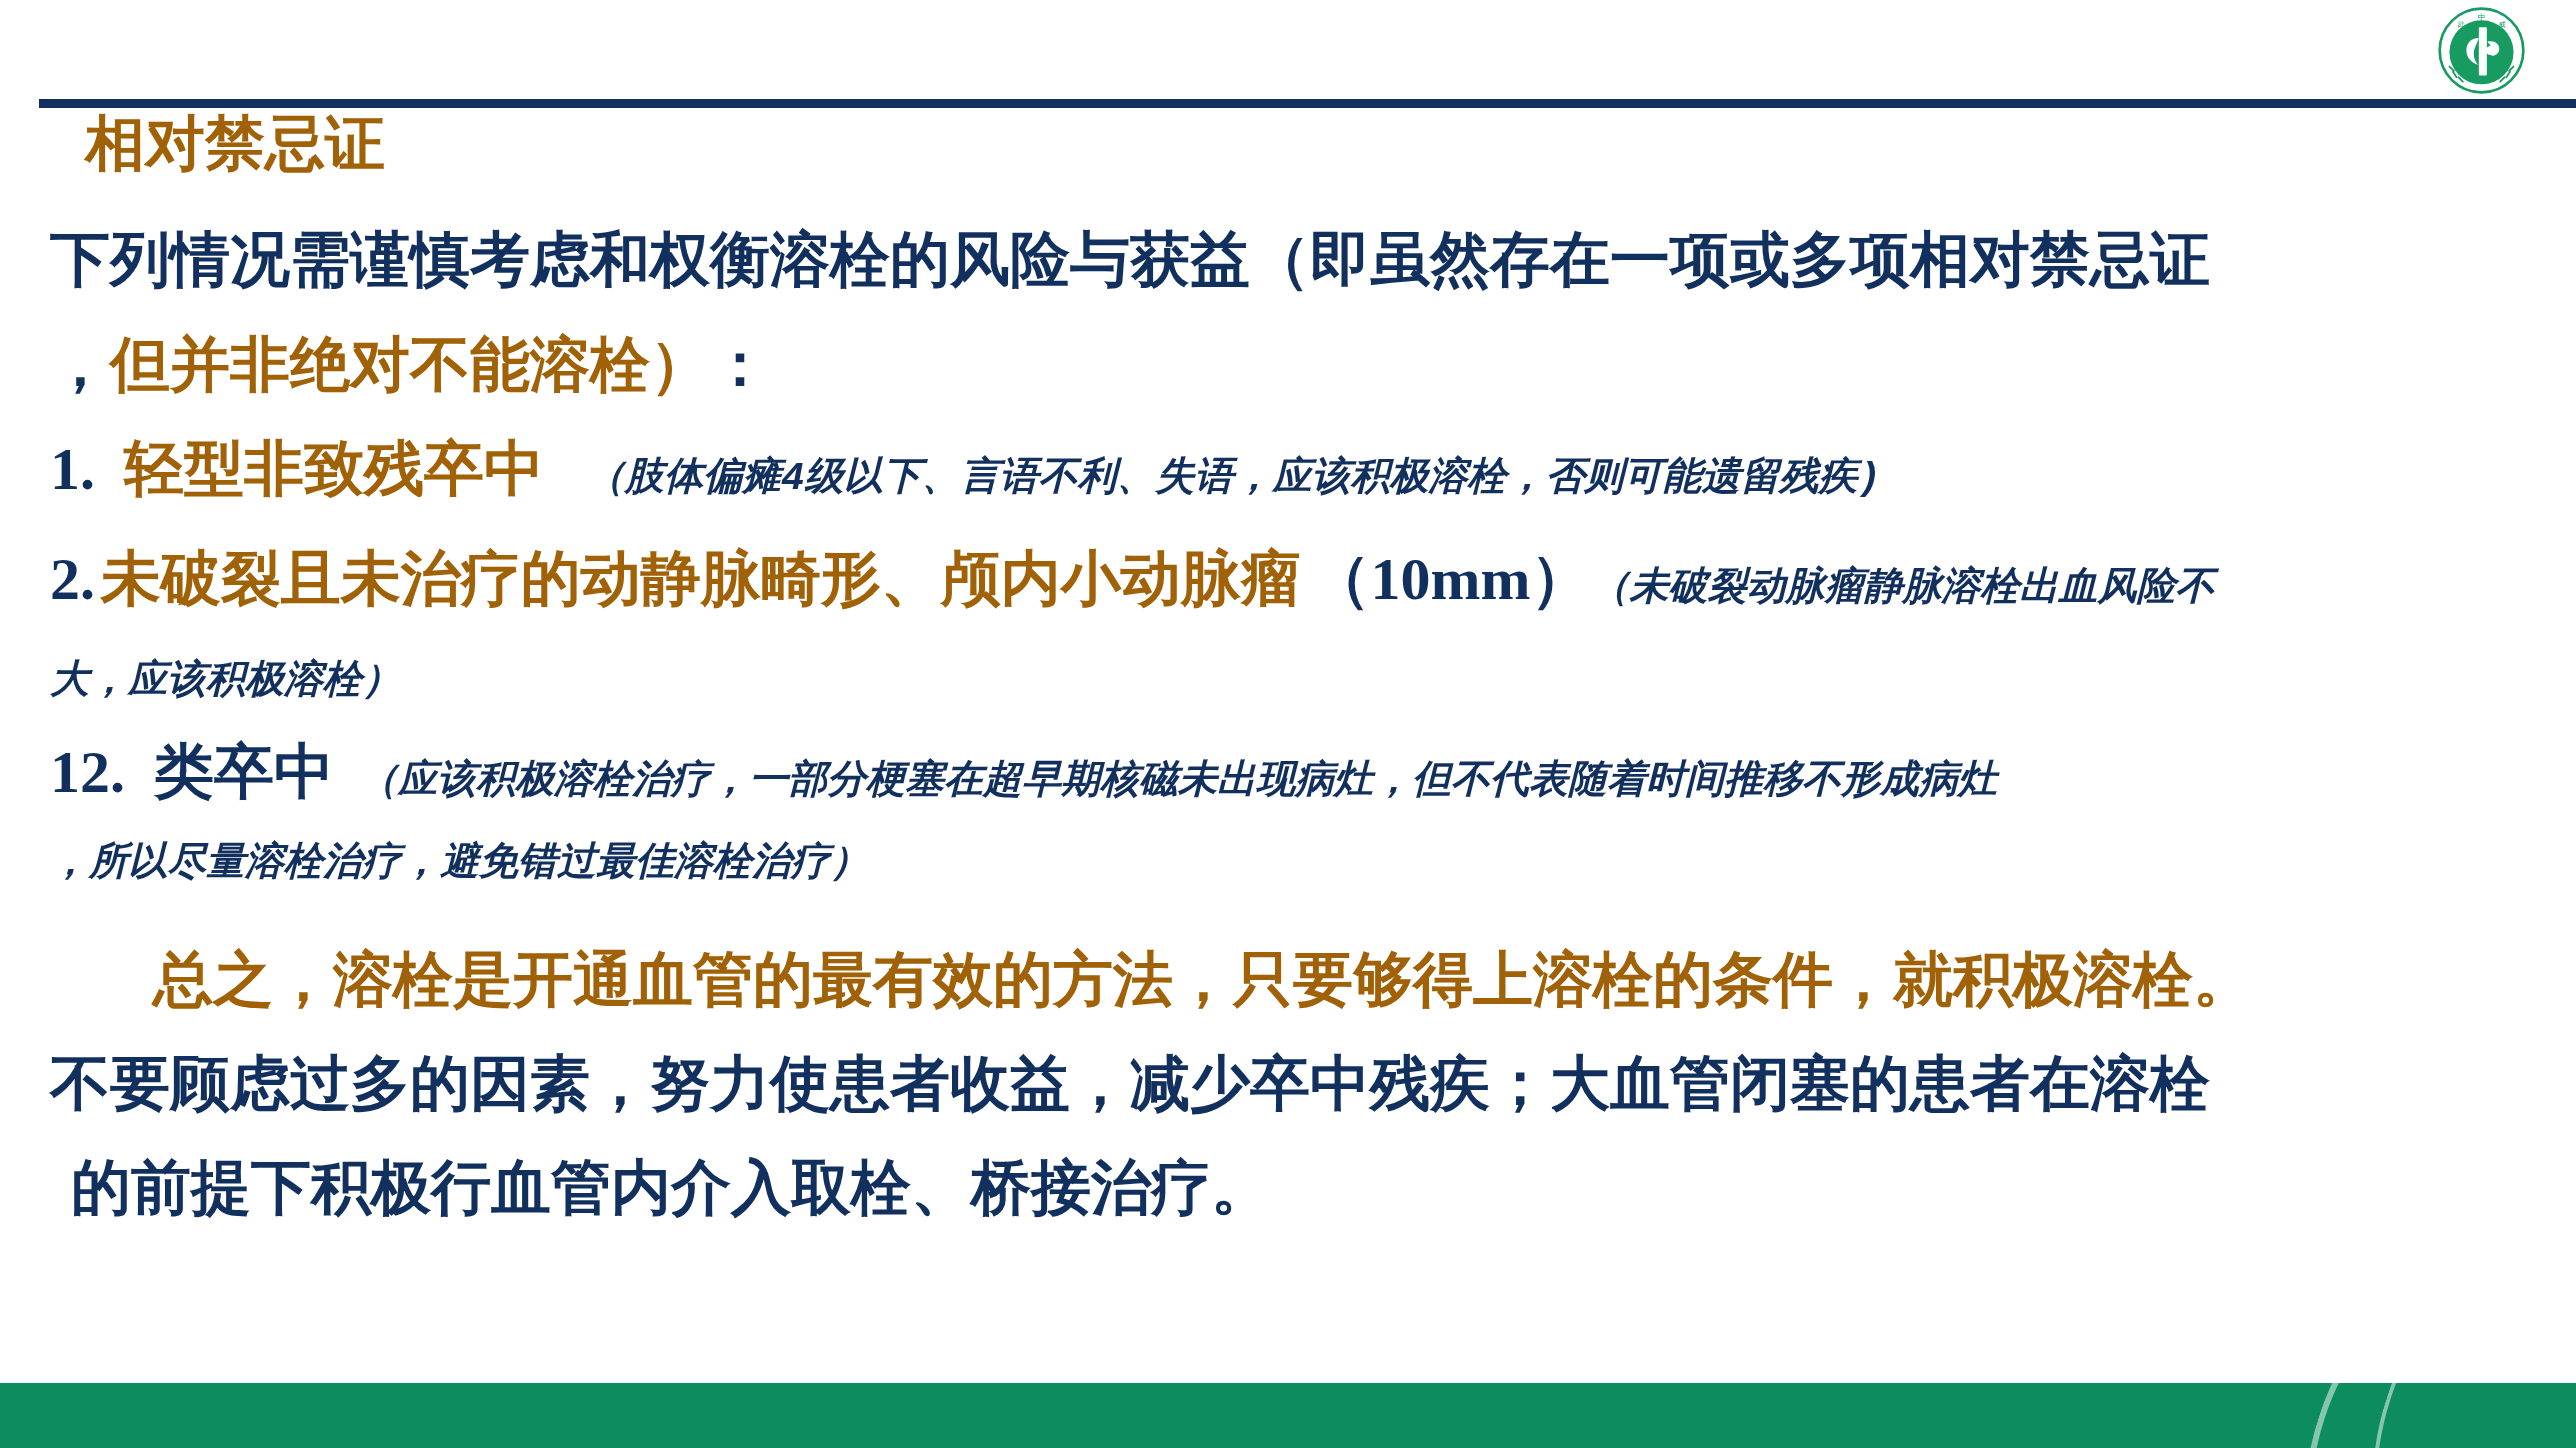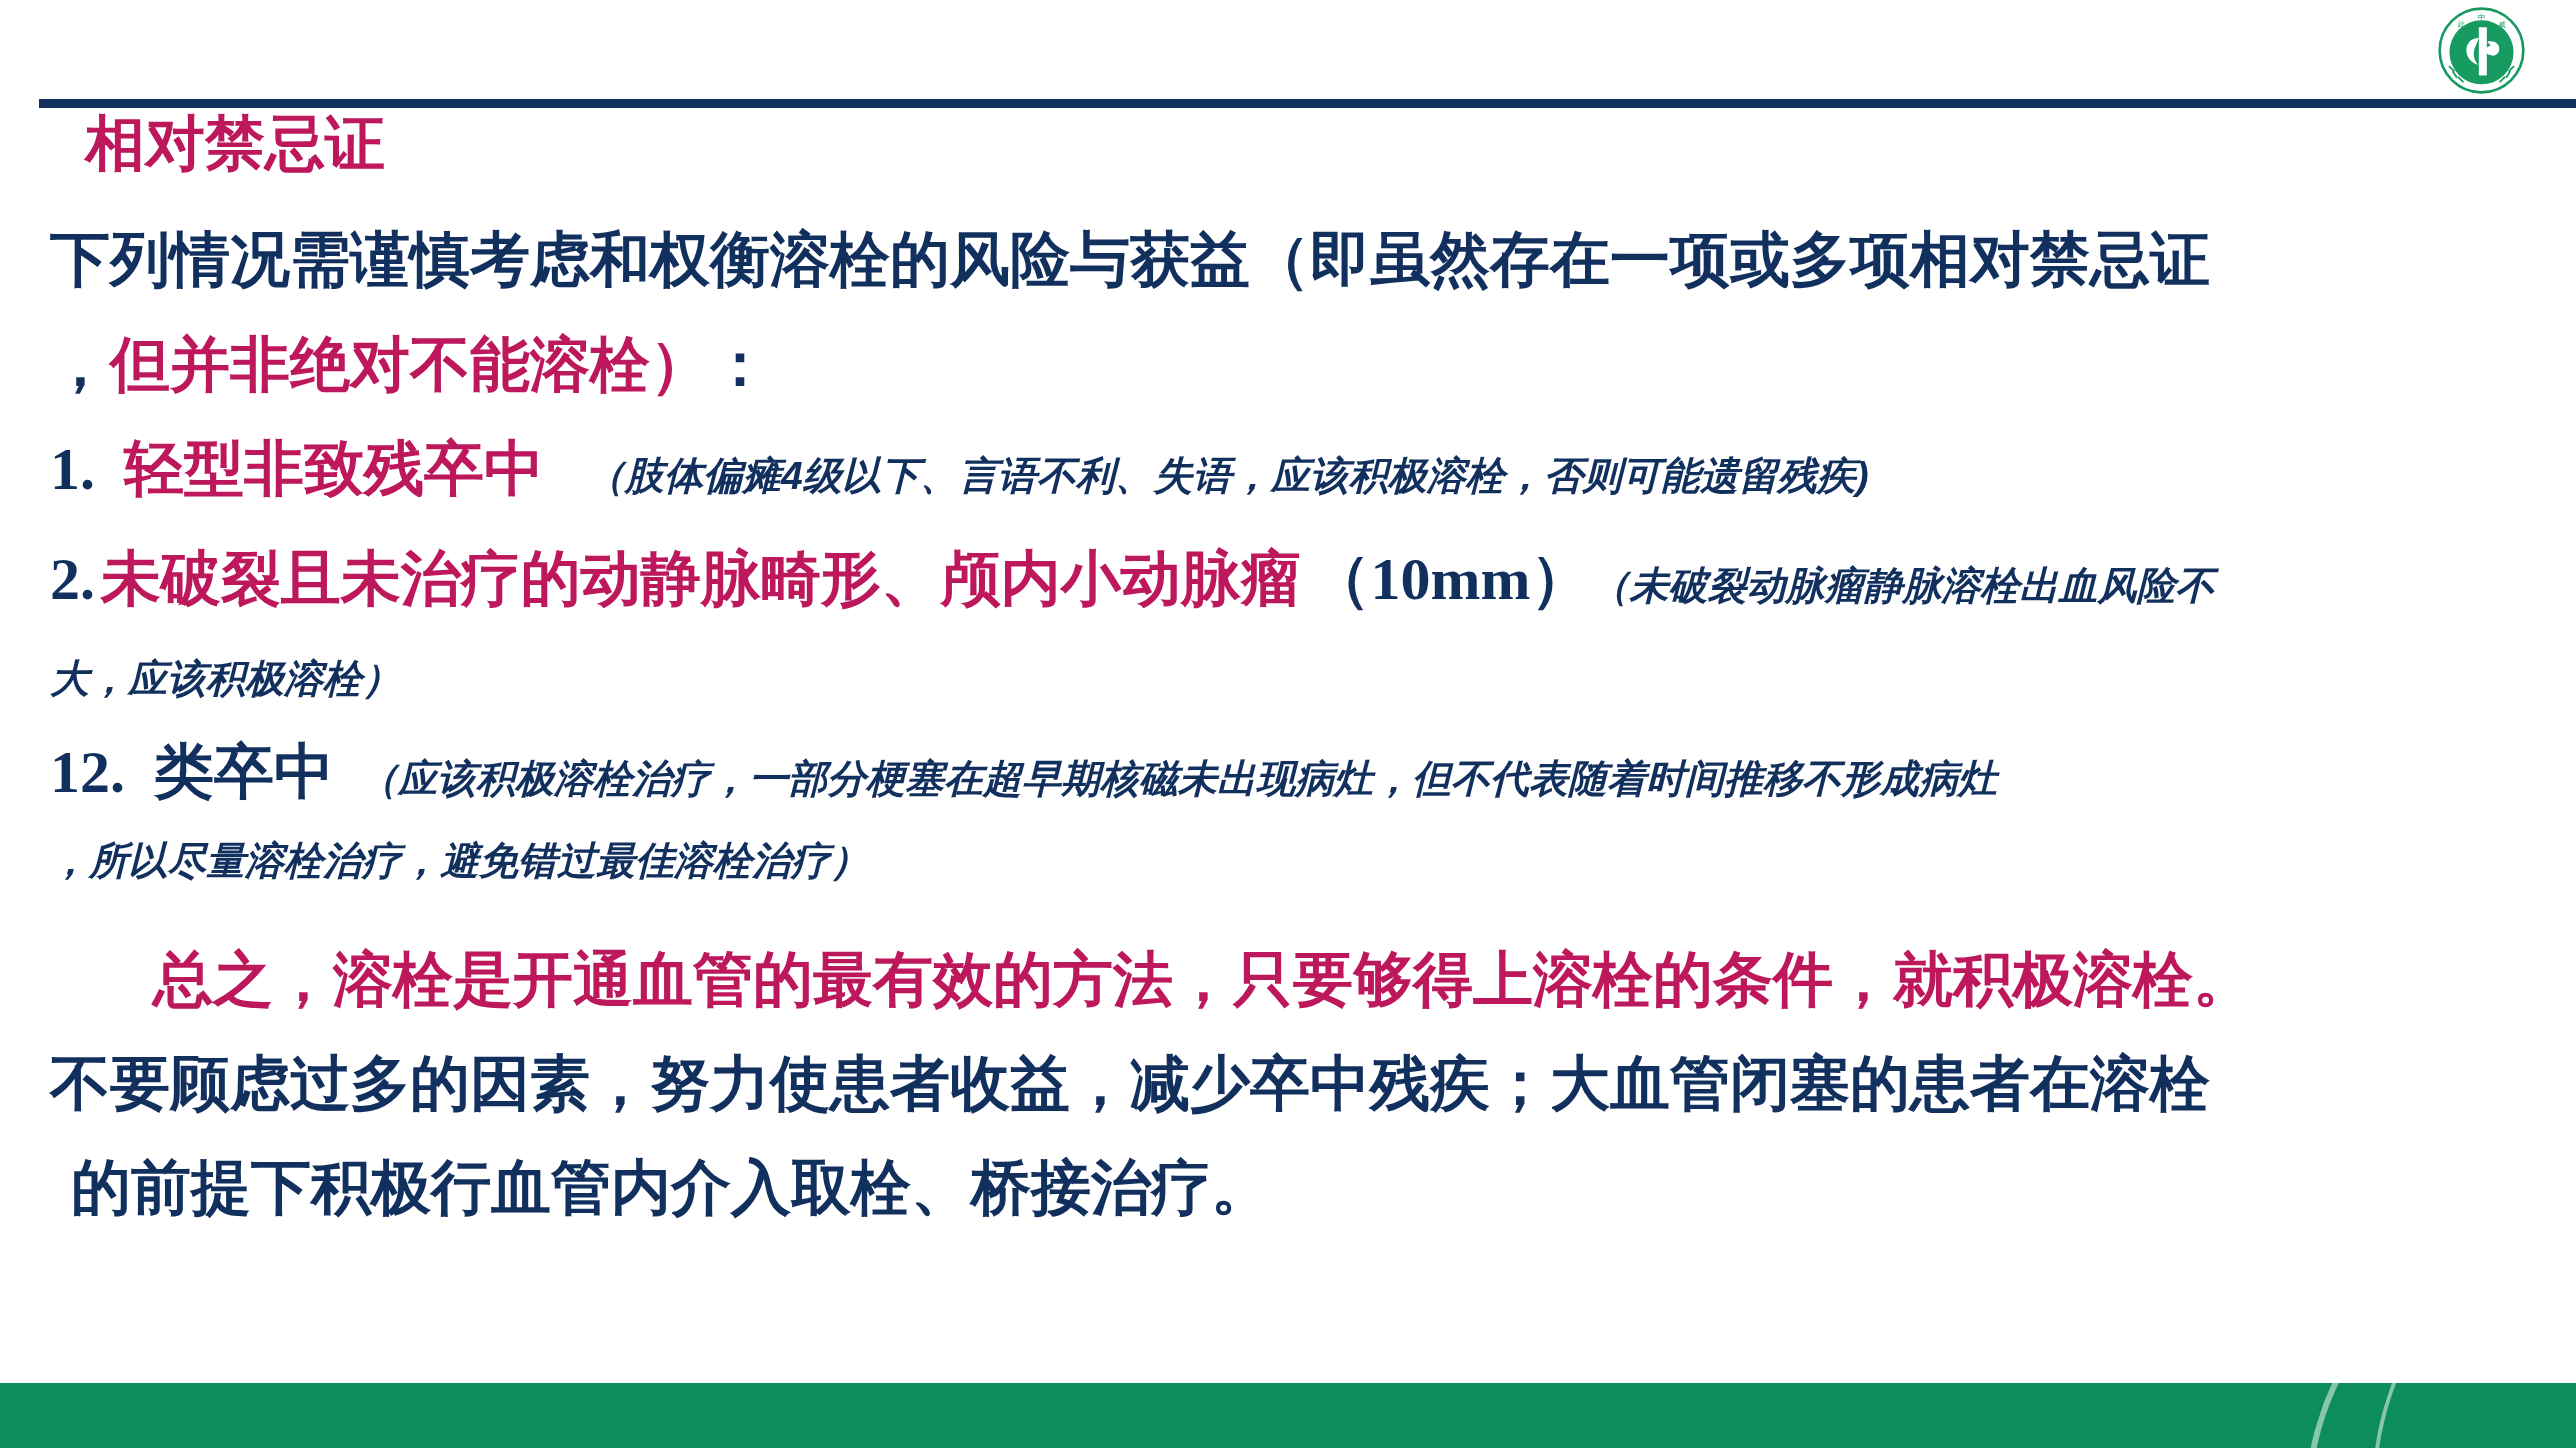--- a/index.html
+++ b/index.html
@@ -58,32 +58,32 @@
     position: absolute;
     left: 0;
     top: 114px;
     width: 2576px;
   }
   .line {
     position: absolute;
     white-space: nowrap;
     color: #12305E;
   }
-  .red { color: #be185d; }
+  .red { color: #a16207; }
   .navy { color: #12305E; }
   .big {
     font-size: 60px;
     font-weight: bold;
     font-family: "Liberation Serif", "DejaVu Serif", serif;
   }
   .note {
     font-size: 39px;
     font-style: italic;
     font-weight: bold;
-    font-family: Liberation Sans, sans-serif;
+    font-family: Liberation Mono, monospace;
   }
   .num {
     font-size: 60px;
     font-weight: bold;
     color: #12305E;
   }
 
   
   #footer-bar {
     position: absolute;

